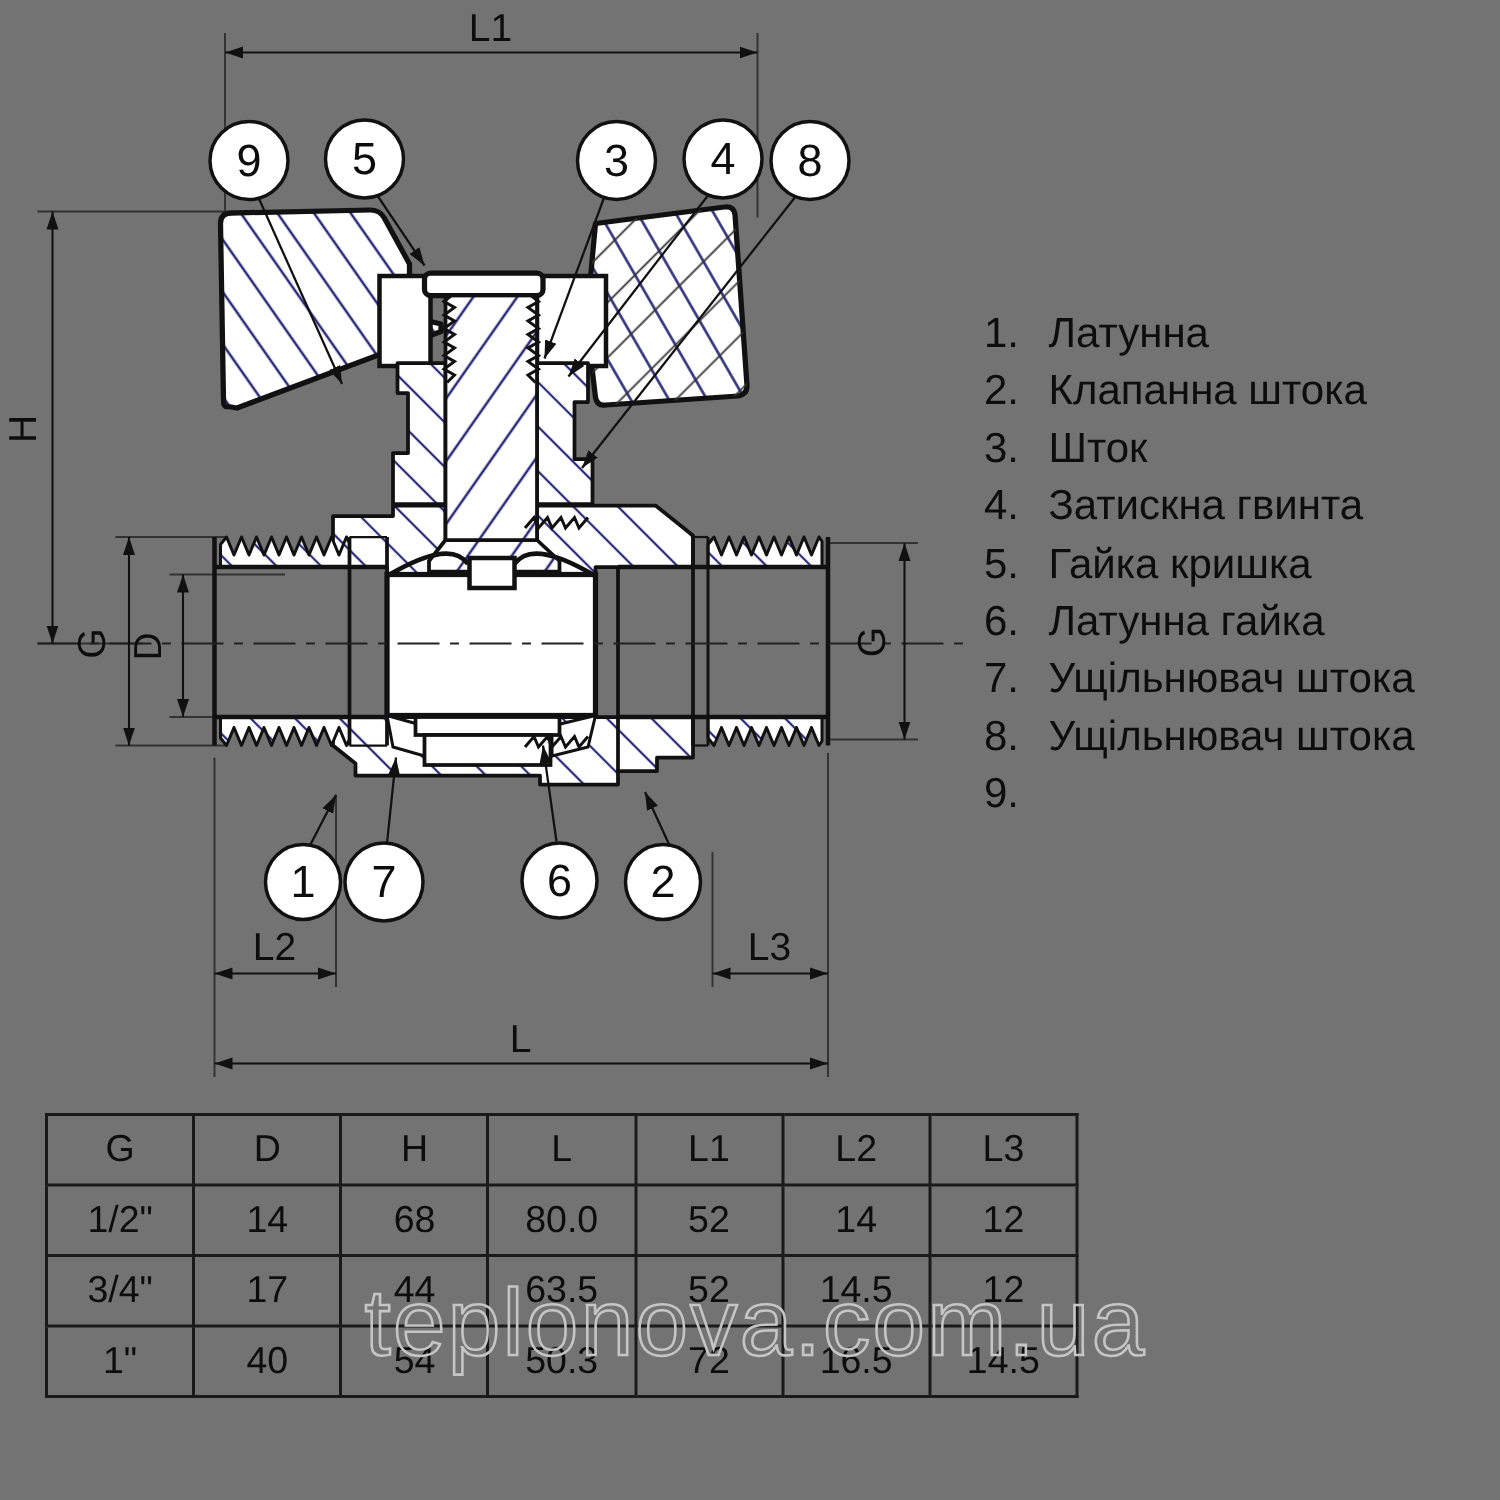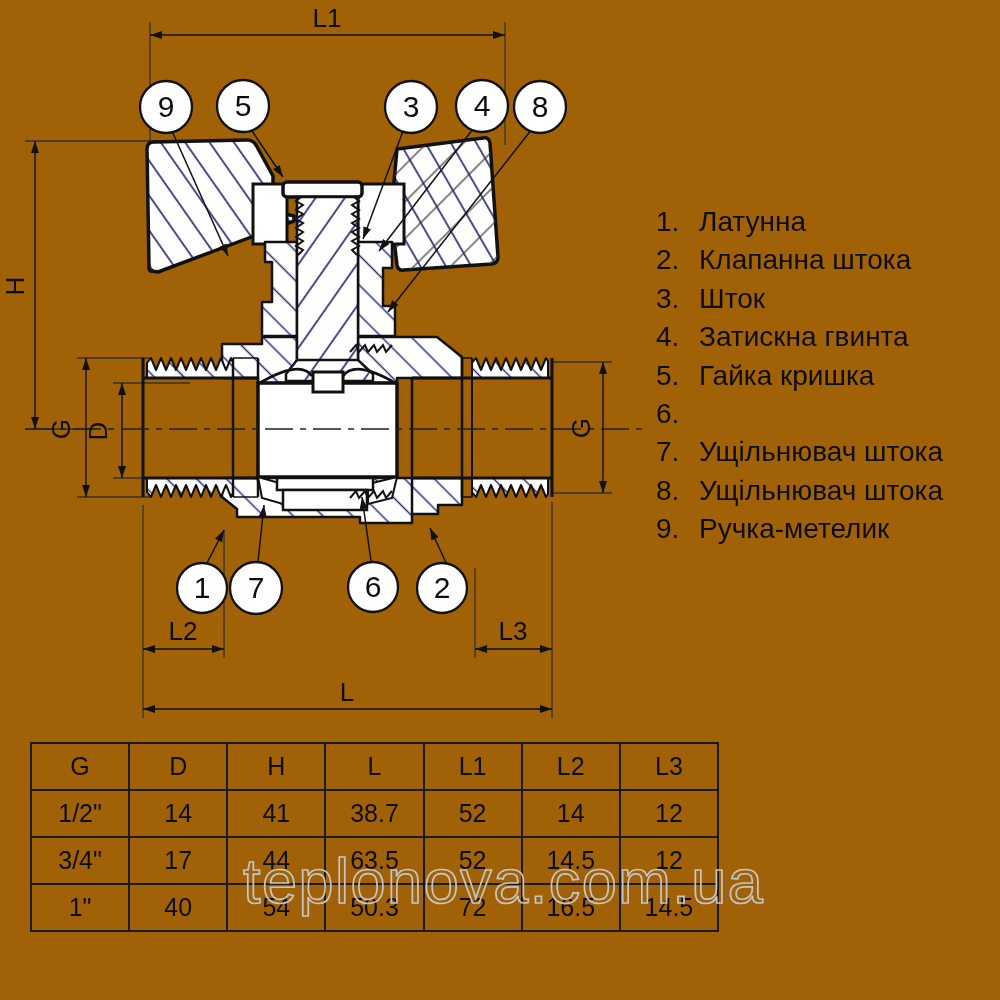--- a/index.html
+++ b/index.html
@@ -1,16 +1,16 @@
 <!DOCTYPE html>
 <html><head>
 <meta charset="utf-8">
 <style>
   html,body{margin:0;padding:0;background:#fff;}
-  #stage{position:relative;width:1000px;height:1000px;background:#a16207;overflow:hidden;
+  #stage{position:relative;width:1000px;height:1000px;background:#737373;overflow:hidden;
          font-family:"Liberation Sans", sans-serif;color:#0d0d0d;}
   #drawing{position:absolute;left:0;top:0;}
   
   #legend{position:absolute;left:656px;top:203px;}
   .legend-row{display:flex;font-size:28px;line-height:38.4px;white-space:nowrap;}
   .legend-num{width:43px;flex:0 0 43px;}
   
   #size-table{position:absolute;left:30px;top:742px;width:689px;height:184px;
               border-collapse:collapse;table-layout:fixed;font-size:25px;text-align:center;}
   #size-table td,#size-table th{border:2px solid #1a1a1a;font-weight:normal;padding:0;
@@ -229,51 +229,51 @@
     <div class="legend-row">
         <span class="legend-num">4.</span>
         <span>Затискна гвинта</span>
       </div>
     <div class="legend-row">
         <span class="legend-num">5.</span>
         <span>Гайка кришка</span>
       </div>
     <div class="legend-row">
         <span class="legend-num">6.</span>
+        <span>Латунна гайка</span>
       </div>
     <div class="legend-row">
         <span class="legend-num">7.</span>
         <span>Ущільнювач штока</span>
       </div>
     <div class="legend-row">
         <span class="legend-num">8.</span>
         <span>Ущільнювач штока</span>
       </div>
     <div class="legend-row">
         <span class="legend-num">9.</span>
-        <span>Ручка-метелик</span>
       </div>
   </div>
 
   <table id="size-table">
     <tbody>
         <tr>
       <th>G</th>
       <th>D</th>
       <th>H</th>
       <th>L</th>
       <th>L1</th>
       <th>L2</th>
       <th>L3</th>
     </tr>
     <tr>
       <td>1/2"</td>
       <td>14</td>
-      <td>41</td>
-      <td>38.7</td>
+      <td>68</td>
+      <td>80.0</td>
       <td>52</td>
       <td>14</td>
       <td>12</td>
     </tr>
     <tr>
       <td>3/4"</td>
       <td>17</td>
       <td>44</td>
       <td>63.5</td>
       <td>52</td>

